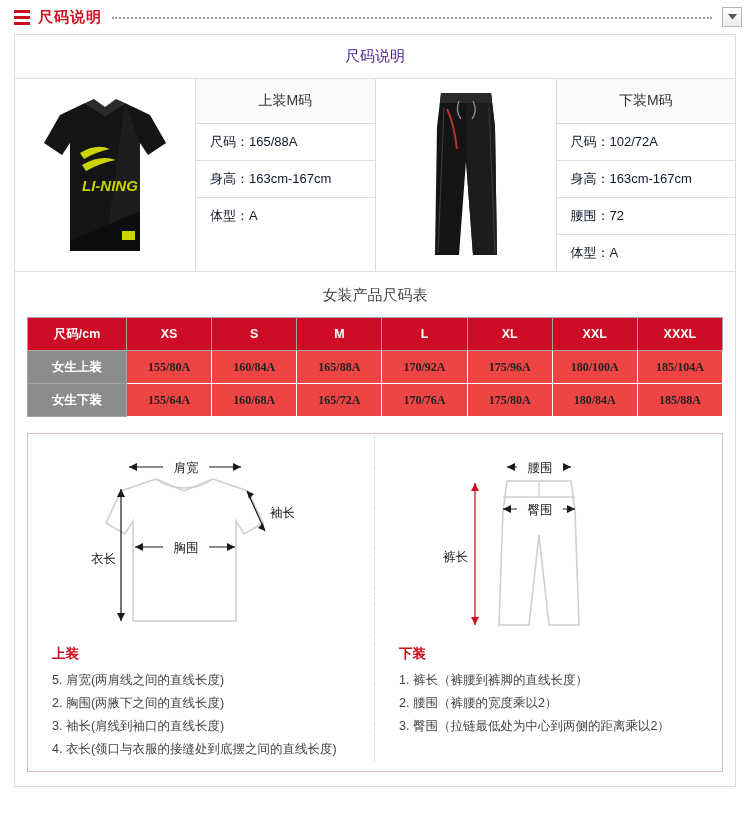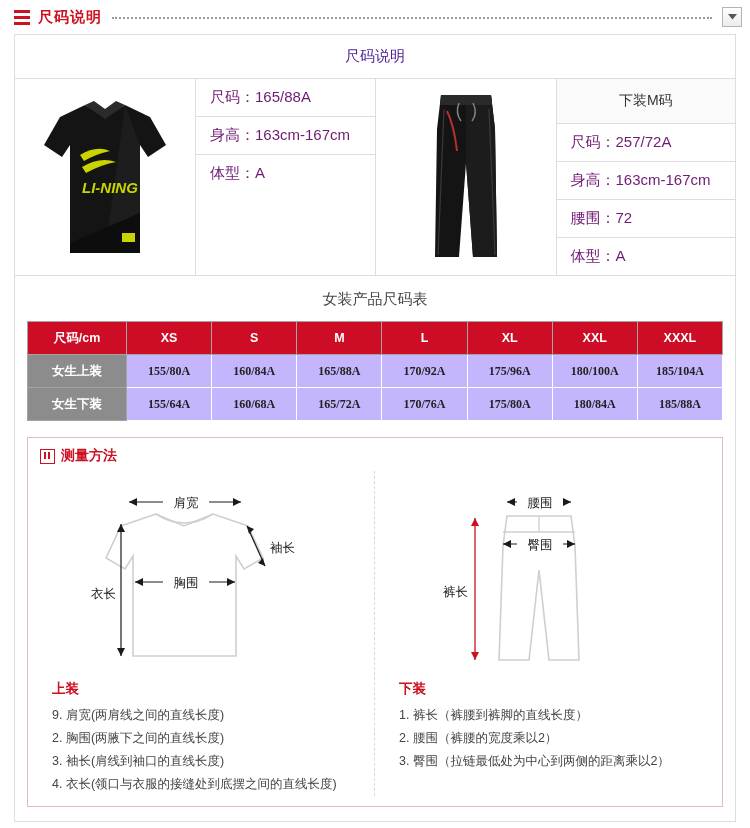--- a/index.html
+++ b/index.html
@@ -106,22 +106,22 @@
   .spec-table:last-child { border-right: none; }
   .spec-head {
     text-align: center;
     font-size: 14px;
     color: #333;
     padding: 13px 0;
     border-bottom: 1px solid #ddd;
     background: #fafafa;
   }
   .spec-row {
-    font-size: 15px;
-    color: #701a75;
+    font-size: 13px;
+    color: #0f172a;
     padding: 9px 0 9px 14px;
     border-bottom: 1px solid #ddd;
   }
   .spec-row:last-child { border-bottom: none; }
 
   
   .chart-wrap { padding: 14px 12px 16px; }
   .chart-title {
     text-align: center;
     font-size: 15px;
@@ -147,21 +147,21 @@
     font-family: "Liberation Sans", sans-serif;
     font-size: 12.5px;
   }
   table.sizechart tbody th {
     background: #8c8c8c;
     color: #ffffff;
     font-family: "Liberation Sans", sans-serif;
     font-size: 12.5px;
   }
   table.sizechart tbody td {
-    background: #c4b5fd;
+    background: #ef4444;
     color: #222;
     border-color: #ffffff;
   }
 
   
   .measure {
     border: 1px solid #e2b9bd;
     margin: 0 12px 14px;
     box-sizing: border-box;
   }
@@ -261,20 +261,21 @@
 
         <path d="M50 62 q16 -10 30 -4 q-14 3 -26 10 z" fill="#c9d400"></path>
         <path d="M52 74 q18 -11 34 -5 q-16 3 -30 11 z" fill="#c9d400"></path>
         <text x="52" y="100" fill="#c9d400" font-family="Liberation Sans, sans-serif" font-size="15" font-style="italic" font-weight="bold">LI-NING</text>
 
         <rect x="92" y="140" width="13" height="9" fill="#c9d400"></rect>
       </svg>
     </div>
 
     <div class="spec-table">
+      <div class="spec-head">上装M码</div>
       <div class="spec-row">尺码：165/88A</div>
       <div class="spec-row">身高：163cm-167cm</div>
       <div class="spec-row">体型：A</div>
     </div>
 
     <div class="prod-img">
       <svg width="110" height="176" viewBox="0 0 110 176">
         <path d="M30 6 L80 6 L84 40 L86 168 L62 168 L55 74 L48 168 L24 168 L26 40 Z" fill="#141414"></path>
         <path d="M55 6 L80 6 L84 40 L86 168 L62 168 L55 74 Z" fill="#1c1c1c"></path>
 
@@ -285,21 +286,21 @@
 
         <path d="M36 22 q7 14 10 40" stroke="#b6302f" stroke-width="2" fill="none"></path>
 
         <path d="M33 20 L27 166" stroke="#3a3a3a" stroke-width="1.2" fill="none"></path>
         <path d="M78 20 L84 166" stroke="#3a3a3a" stroke-width="1.2" fill="none"></path>
       </svg>
     </div>
 
     <div class="spec-table">
       <div class="spec-head">下装M码</div>
-      <div class="spec-row">尺码：257/72A</div>
+      <div class="spec-row">尺码：102/72A</div>
       <div class="spec-row">身高：163cm-167cm</div>
       <div class="spec-row">腰围：72</div>
       <div class="spec-row">体型：A</div>
     </div>
   </div>
 
   <div class="chart-wrap">
     <div class="chart-title">女装产品尺码表</div>
     <table class="sizechart">
       <thead>
@@ -333,24 +334,20 @@
           <td>170/76A</td>
           <td>175/80A</td>
           <td>180/84A</td>
           <td>185/88A</td>
         </tr>
       </tbody>
     </table>
   </div>
 
   <div class="measure">
-    <div class="measure-head">
-      <span class="measure-head-icon"></span>
-      <span class="measure-head-title">测量方法</span>
-    </div>
 
     <div class="measure-body">
 
       <div class="measure-col left">
         <div class="measure-figure">
           <svg width="300" height="200" viewBox="0 0 300 200">
 
             <path d="M105 40 L70 52 L55 84 L74 95 L82 82 L82 182 L185 182 L185 82 L193 95 L212 84 L197 52 L162 40 L133 52 Z" fill="#ffffff" stroke="#cfcfcf" stroke-width="1.6"></path>
             <path d="M105 40 q28 18 57 0" fill="none" stroke="#cfcfcf" stroke-width="1.6"></path>
 
@@ -372,21 +369,21 @@
             <text x="135" y="113" text-anchor="middle" font-size="12.5" font-family="Liberation Sans, sans-serif" fill="#1a1a1a">胸围</text>
 
             <line x1="70" y1="50" x2="70" y2="182" stroke="#1a1a1a" stroke-width="1.2"></line>
             <path d="M70 50 L66 58 L74 58 Z" fill="#1a1a1a"></path>
             <path d="M70 182 L66 174 L74 174 Z" fill="#1a1a1a"></path>
             <text x="40" y="124" font-size="12.5" font-family="Liberation Sans, sans-serif" fill="#1a1a1a">衣长</text>
           </svg>
         </div>
         <div class="measure-subtitle">上装</div>
         <ul class="measure-list">
-          <li>9. 肩宽(两肩线之间的直线长度)</li>
+          <li>5. 肩宽(两肩线之间的直线长度)</li>
           <li>2. 胸围(两腋下之间的直线长度)</li>
           <li>3. 袖长(肩线到袖口的直线长度)</li>
           <li>4. 衣长(领口与衣服的接缝处到底摆之间的直线长度)</li>
         </ul>
       </div>
 
       <div class="measure-col">
         <div class="measure-figure">
           <svg width="300" height="200" viewBox="0 0 300 200">
 

